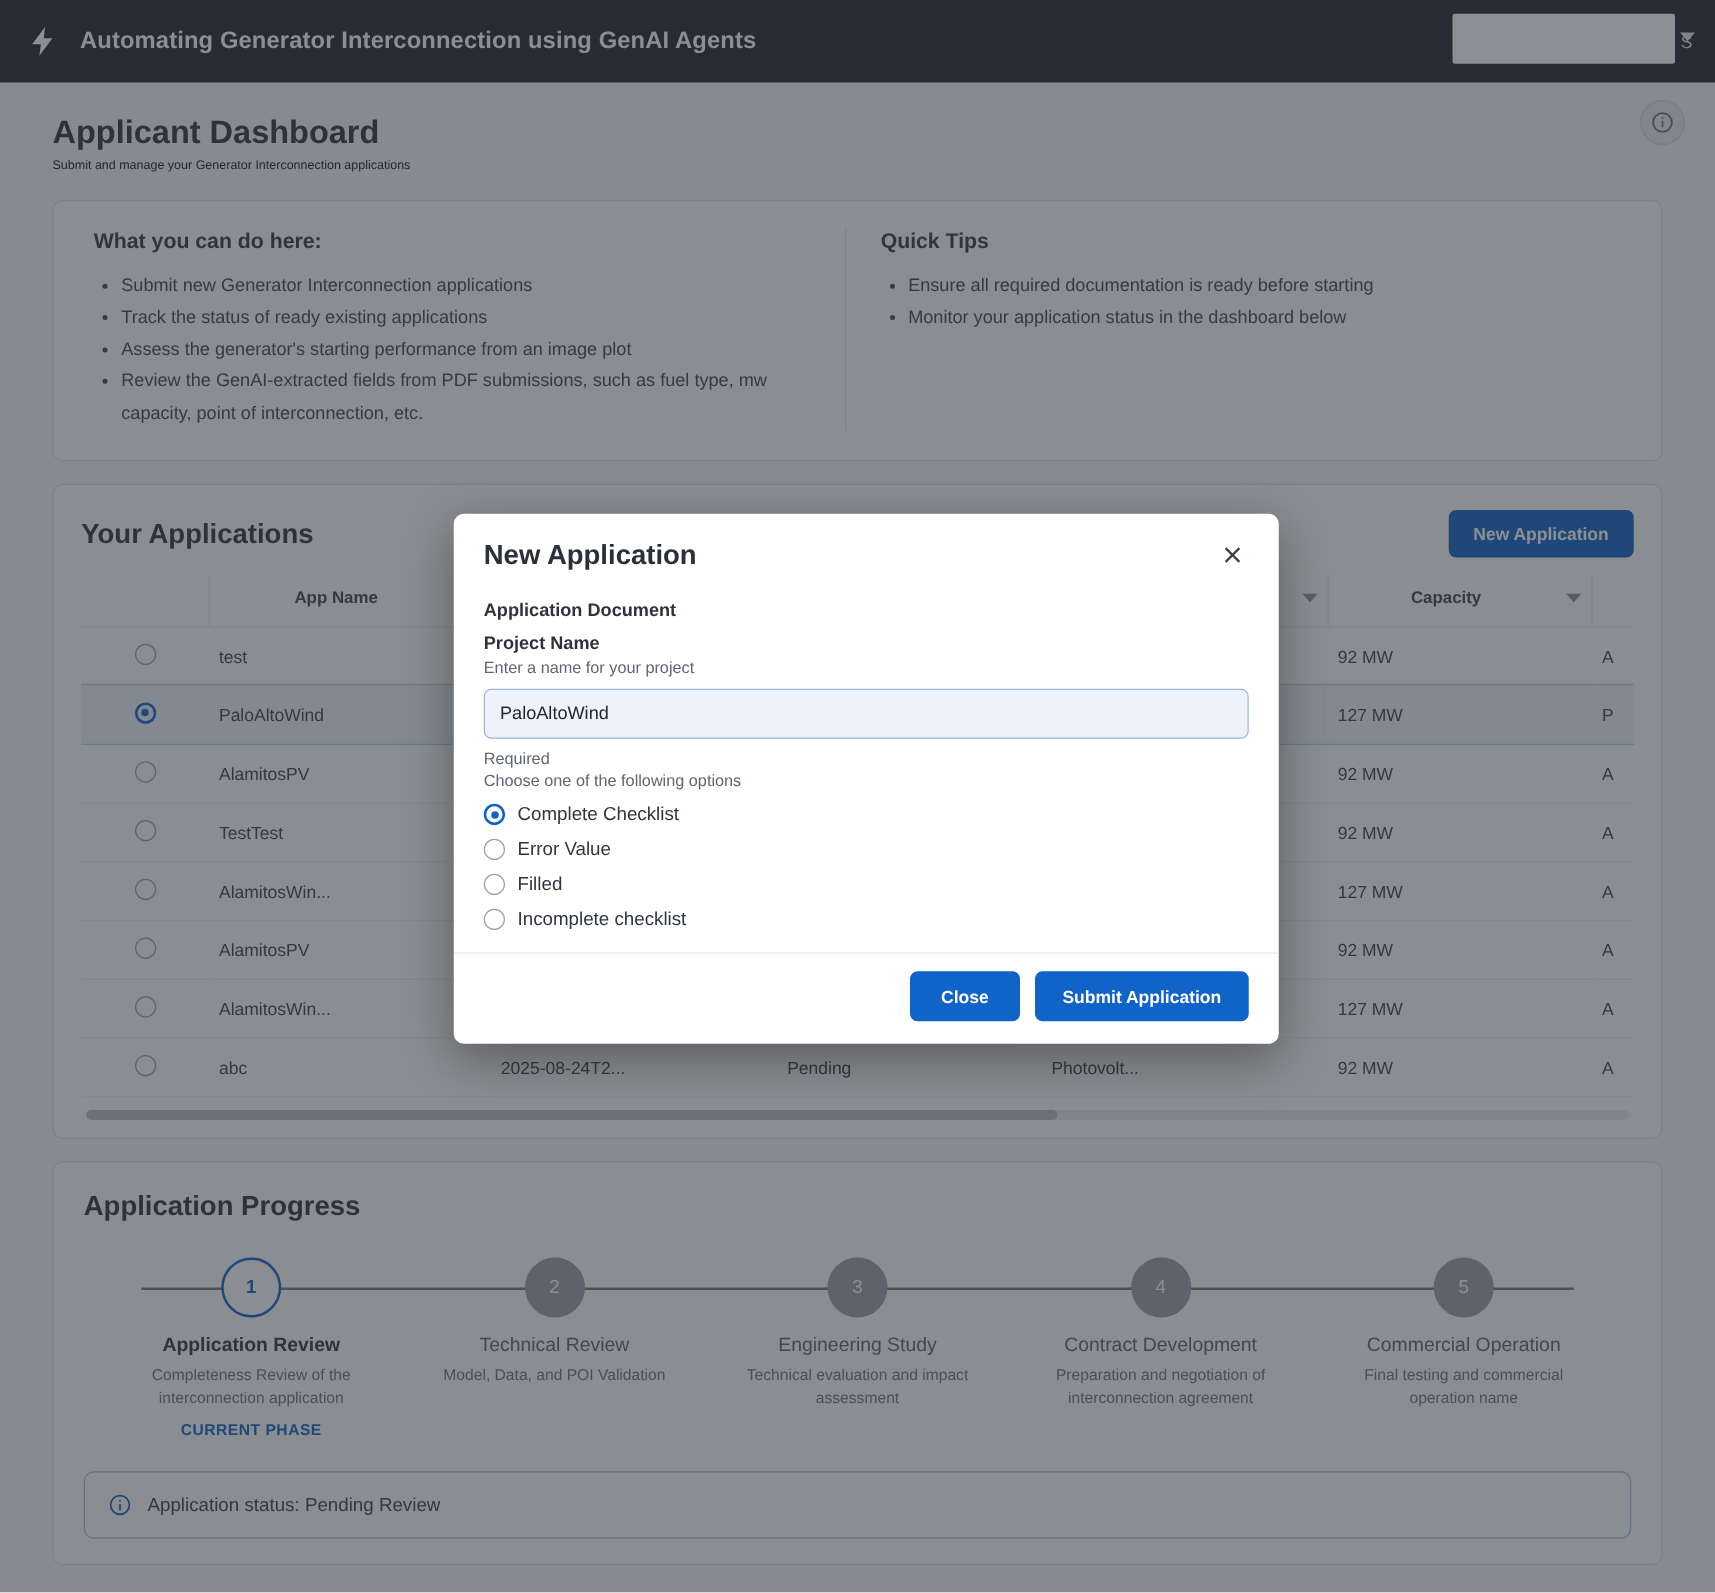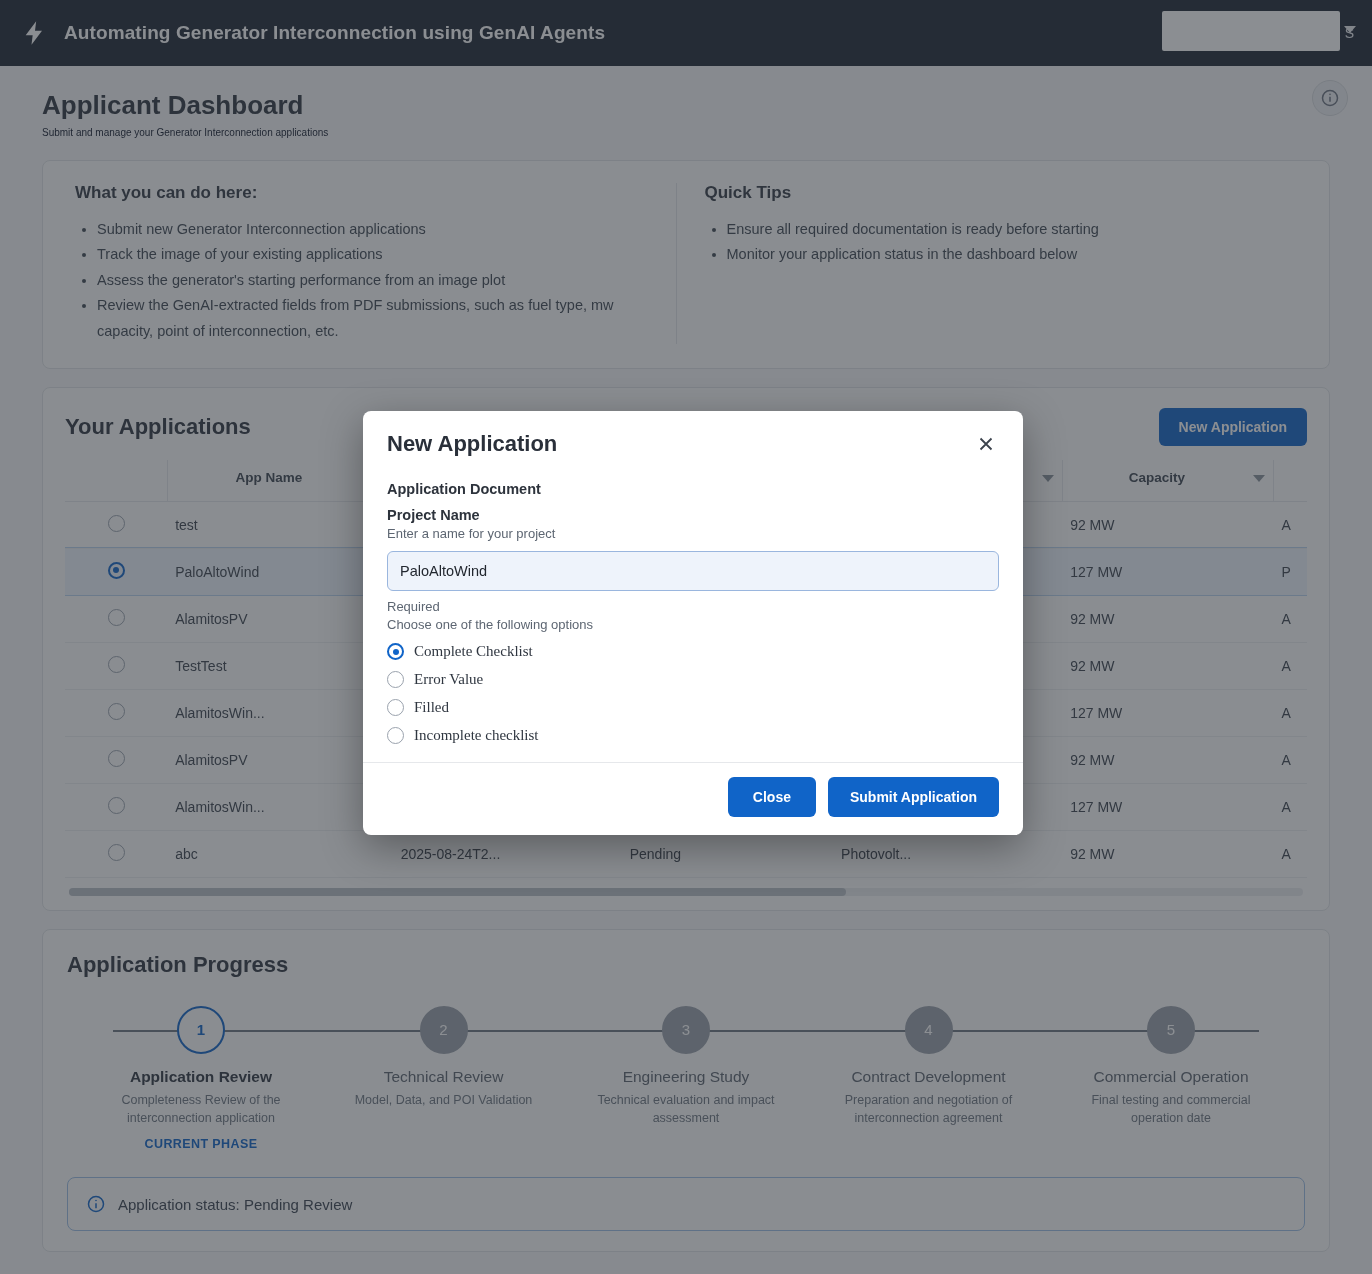--- a/index.html
+++ b/index.html
@@ -357,21 +357,20 @@
     font-size: 14.5px;
     font-weight: bold;
     color: #2d333c;
     margin-top: 22px;
   }
   .radio-row {
     display: flex;
     align-items: center;
     gap: 10px;
     margin-top: 11px;
-    font-family: Liberation Serif, serif;
   }
   .radio-row .lbl { font-size: 15px; color: #2f3640; }
   .modal-foot {
     border-top: 1px solid #e6e8eb;
     padding: 14px 24px 18px 24px;
     display: flex;
     justify-content: flex-end;
     gap: 12px;
   }
   .btn-close {
@@ -446,21 +445,21 @@
         <path d="M12 10.5v6"></path>
         <circle cx="12" cy="7.6" r="1" fill="currentColor" stroke="none"></circle>
       </svg>
   </div>
 
   <div class="card info-card">
     <div class="info-col">
       <div class="info-h">What you can do here:</div>
       <ul class="info-list">
         <li>Submit new Generator Interconnection applications</li>
-        <li>Track the image of your existing applications</li>
+        <li>Track the status of ready existing applications</li>
         <li>Assess the generator's starting performance from an image plot</li>
         <li>Review the GenAI-extracted fields from PDF submissions, such as fuel type, mw capacity, point of interconnection, etc.</li>
       </ul>
     </div>
     <div class="info-col right">
       <div class="info-h">Quick Tips</div>
       <ul class="info-list">
         <li>Ensure all required documentation is ready before starting</li>
         <li>Monitor your application status in the dashboard below</li>
       </ul>
@@ -625,21 +624,21 @@
         <div class="s-desc">Technical evaluation and impact assessment</div>
       </div>
       <div class="step">
         <div class="bubble">4</div>
         <div class="s-name">Contract Development</div>
         <div class="s-desc">Preparation and negotiation of interconnection agreement</div>
       </div>
       <div class="step">
         <div class="bubble">5</div>
         <div class="s-name">Commercial Operation</div>
-        <div class="s-desc">Final testing and commercial operation date</div>
+        <div class="s-desc">Final testing and commercial operation name</div>
       </div>
     </div>
     <div class="status-bar">
       <span class="ic">
         <svg viewBox="0 0 24 24" width="20" height="20" fill="none" stroke="currentColor" stroke-width="1.8">
             <circle cx="12" cy="12" r="9"></circle>
             <path d="M12 11v6"></path>
             <circle cx="12" cy="7.8" r="1" fill="currentColor" stroke="none"></circle>
           </svg>
       </span>

